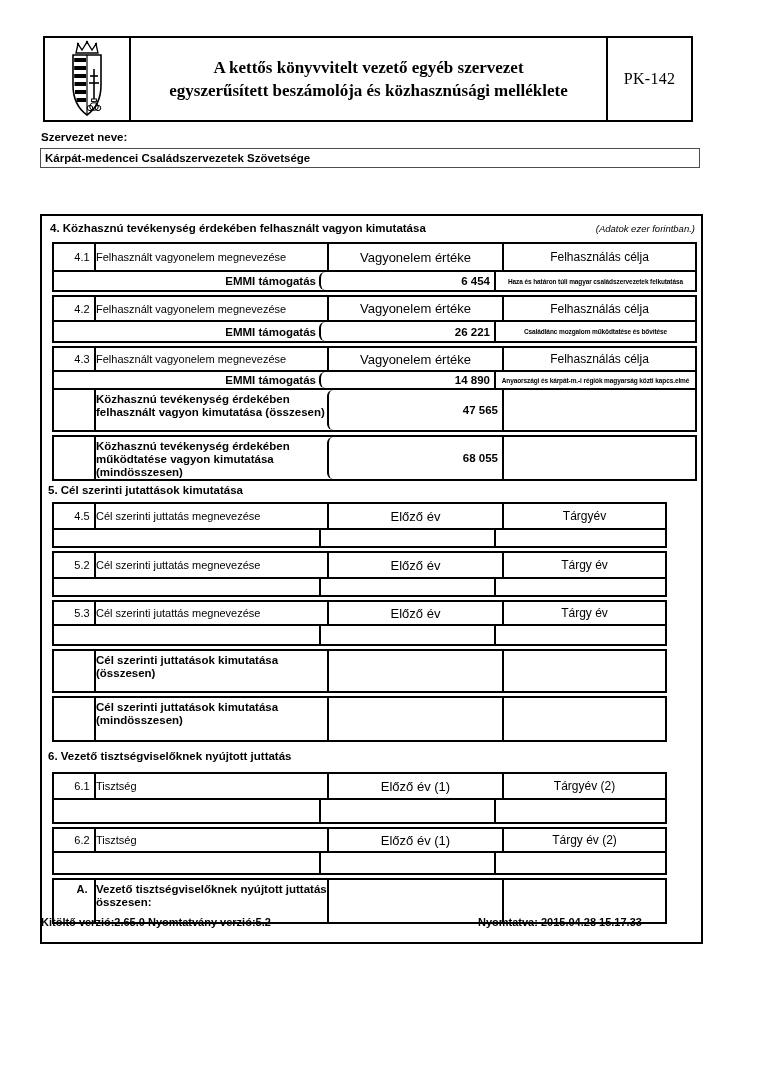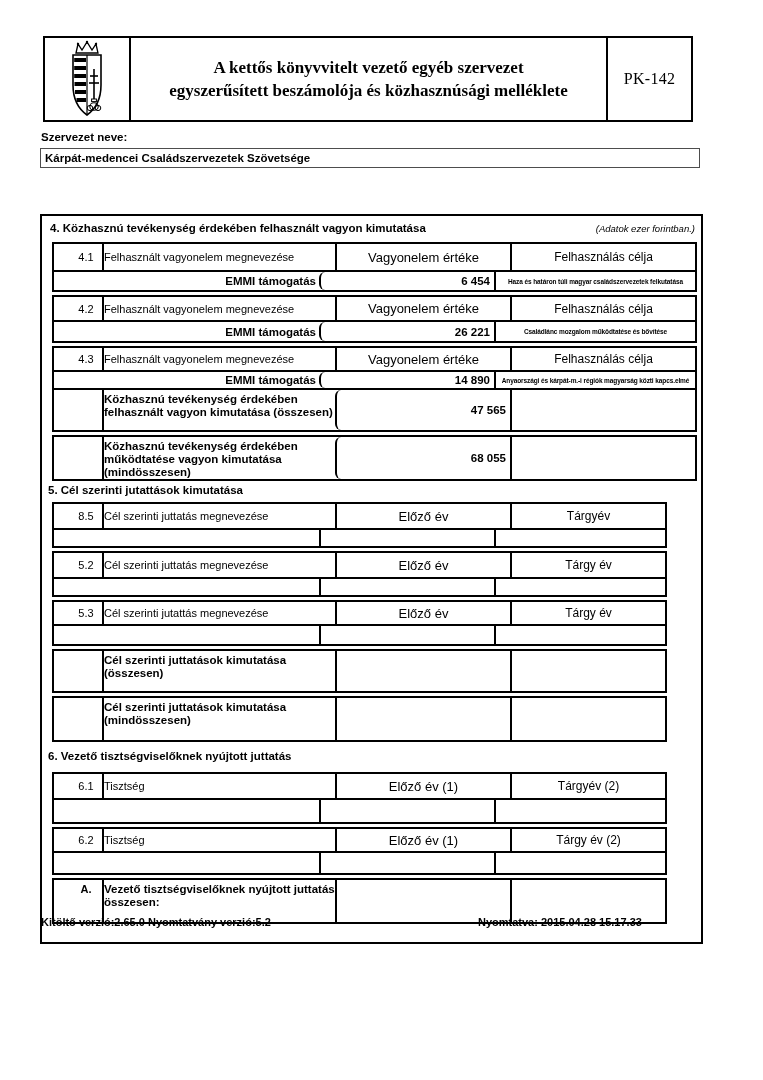--- a/index.html
+++ b/index.html
@@ -32,21 +32,21 @@
   
   .tbl { position:absolute; }
   .tbl-s4 { top:26px;  left:10px; width:645px; }
   .tbl-s5 { top:286px; left:10px; width:615px; }
   .tbl-s6 { top:556px; left:10px; width:615px; }
   .tgroup { margin-bottom:3px; }
   .trow { display:flex; border:2px solid #000; background:#fff; width:100%; }
   .joined { margin-top:-2px; }
   .c { border-left:2px solid #000; display:flex; align-items:center; overflow:hidden; min-width:0; }
   .c:first-child { border-left:none; }
-  .c-num  { width:48px; justify-content:center; font-size:11px;padding-left:16px; }
+  .c-num  { width:40px; justify-content:center; font-size:11px;padding-left:16px; }
   .c-name { width:233px; font-size:11px; }
   .c-mid  { width:175px; font-size:13px; }
   .cf { flex:1; font-size:12px; }
   .cc { justify-content:center; }
   .c-merged { width:265px; }
   .entry  { justify-content:flex-end; padding-right:3px; font-weight:bold; font-size:11.5px; }
   .amount { justify-content:flex-end; padding-right:4px; font-weight:bold; font-size:11.5px;border-radius:6px; }
   .tiny { font-size:6.5px; font-weight:bold; justify-content:center; text-align:center; white-space:nowrap; letter-spacing:-.1px; padding:0 1px; }
   .blabel { font-weight:bold; font-size:11.5px; line-height:13px; align-items:flex-start; padding-top:3px; }
   .bnum { font-weight:bold; align-items:flex-start; padding-top:3px; }
@@ -151,21 +151,21 @@
           <div class="c c-mid amount">68 055</div>
           <div class="c cf"></div>
         </div>
       </div>
     </div>
 
     <div class="sec-title s5-title">5. Cél szerinti jutattások kimutatása</div>
     <div class="tbl tbl-s5">
       <div class="tgroup">
         <div class="trow h28">
-          <div class="c c-num">8.5</div>
+          <div class="c c-num">4.5</div>
           <div class="c c-name">Cél szerinti juttatás megnevezése</div>
           <div class="c c-mid cc">Előző év</div>
           <div class="c cf cc">Tárgyév</div>
         </div>
         <div class="trow h20 joined">
           <div class="c c-merged"></div>
           <div class="c c-mid"></div>
           <div class="c cf"></div>
         </div>
       </div>

